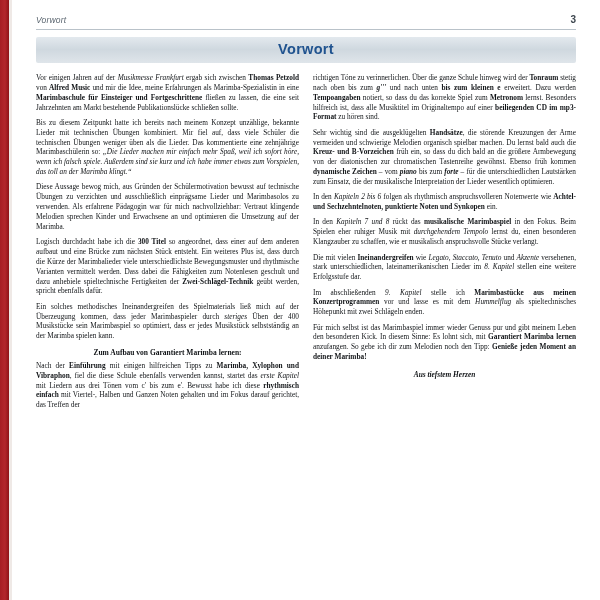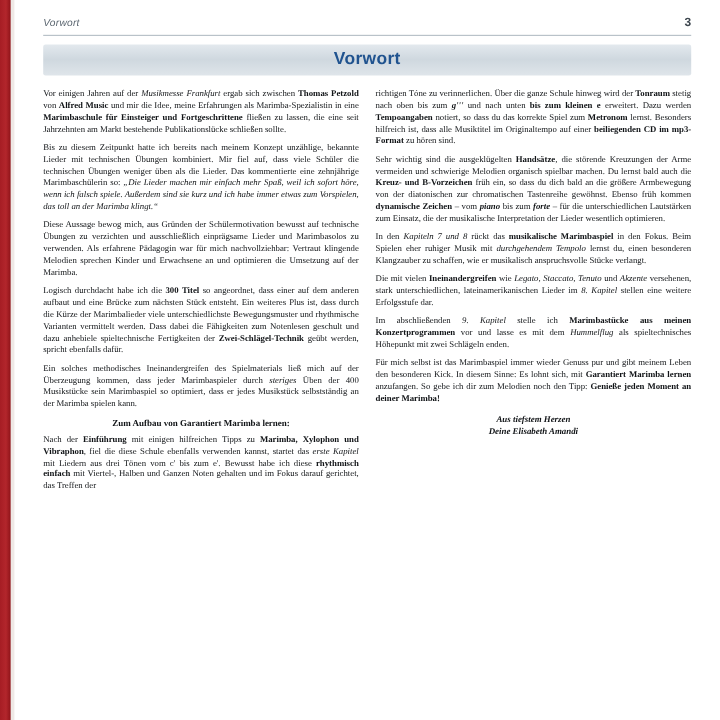--- a/index.html
+++ b/index.html
@@ -155,25 +155,25 @@
         <p><span>Diese Aussage bewog mich, aus Gründen der Schülermotivation bewusst auf technische Übungen zu verzichten und ausschließlich einprägsame Lieder und Marimbasolos zu verwenden. Als erfahrene Pädagogin war für mich nachvollziehbar: Vertraut klingende Melodien sprechen Kinder und Erwachsene an und optimieren die Umsetzung auf der Marimba.</span></p>
         <p><span>Logisch durchdacht habe ich die </span><span class="b">300 Titel</span><span> so angeordnet, dass einer auf dem anderen aufbaut und eine Brücke zum nächsten Stück entsteht. Ein weiteres Plus ist, dass durch die Kürze der Marimbalieder viele unterschiedlichste Bewegungsmuster und rhythmische Varianten vermittelt werden. Dass dabei die Fähigkeiten zum Notenlesen geschult und dazu anhebiele spieltechnische Fertigkeiten der </span><span class="b">Zwei-Schlägel-Technik</span><span> geübt werden, spricht ebenfalls dafür.</span></p>
         <p><span>Ein solches methodisches Ineinandergreifen des Spielmaterials ließ mich auf der Überzeugung kommen, dass jeder Marimbaspieler durch </span><span class="i">steriges</span><span> Üben der 400 Musikstücke sein Marimbaspiel so optimiert, dass er jedes Musikstück selbstständig an der Marimba spielen kann.</span></p>
         <div class="sub">Zum Aufbau von Garantiert Marimba lernen:</div>
         <p><span>Nach der </span><span class="b">Einführung</span><span> mit einigen hilfreichen Tipps zu </span><span class="b">Marimba, Xylophon und Vibraphon</span><span>, fiel die diese Schule ebenfalls verwenden kannst, startet das </span><span class="i">erste Kapitel</span><span> mit Liedern aus drei Tönen vom c' bis zum e'. Bewusst habe ich diese </span><span class="b">rhythmisch einfach</span><span> mit Viertel-, Halben und Ganzen Noten gehalten und im Fokus darauf gerichtet, das Treffen der</span></p>
       </div>
 
       <div class="col">
         <p><span>richtigen Tóne zu verinnerlichen. Über die ganze Schule hinweg wird der </span><span class="b">Tonraum</span><span> stetig nach oben bis zum </span><span class="bi">g'''</span><span> und nach unten </span><span class="b">bis zum kleinen e</span><span> erweitert. Dazu werden </span><span class="b">Tempoangaben</span><span> notiert, so dass du das korrekte Spiel zum </span><span class="b">Metronom</span><span> lernst. Besonders hilfreich ist, dass alle Musiktitel im Originaltempo auf einer </span><span class="b">beiliegenden CD im mp3-Format</span><span> zu hören sind.</span></p>
         <p><span>Sehr wichtig sind die ausgeklügelten </span><span class="b">Handsätze</span><span>, die störende Kreuzungen der Arme vermeiden und schwierige Melodien organisch spielbar machen. Du lernst bald auch die </span><span class="b">Kreuz- und B-Vorzeichen</span><span> früh ein, so dass du dich bald an die größere Armbewegung von der diatonischen zur chromatischen Tastenreihe gewöhnst. Ebenso früh kommen </span><span class="b">dynamische Zeichen</span><span> – vom </span><span class="bi">piano</span><span> bis zum </span><span class="bi">forte</span><span> – für die unterschiedlichen Lautstärken zum Einsatz, die der musikalische Interpretation der Lieder wesentlich optimieren.</span></p>
+        <p><span>In den </span><span class="i">Kapiteln 2 bis 6</span><span> folgen als rhythmisch anspruchsvolleren Notenwerte wie </span><span class="b">Achtel- und Sechzehntelnoten, punktierte Noten und Synkopen</span><span> ein.</span></p>
         <p><span>In den </span><span class="i">Kapiteln 7 und 8</span><span> rückt das </span><span class="b">musikalische Marimbaspiel</span><span> in den Fokus. Beim Spielen eher ruhiger Musik mit </span><span class="i">durchgehendem Tempolo</span><span> lernst du, einen besonderen Klangzauber zu schaffen, wie er musikalisch anspruchsvolle Stücke verlangt.</span></p>
         <p><span>Die mit vielen </span><span class="b">Ineinandergreifen</span><span> wie </span><span class="i">Legato, Staccato, Tenuto</span><span> und </span><span class="i">Akzente</span><span> versehenen, stark unterschiedlichen, lateinamerikanischen Lieder im </span><span class="i">8. Kapitel</span><span> stellen eine weitere Erfolgsstufe dar.</span></p>
         <p><span>Im abschließenden </span><span class="i">9. Kapitel</span><span> stelle ich </span><span class="b">Marimbastücke aus meinen Konzertprogrammen</span><span> vor und lasse es mit dem </span><span class="i">Hummelflug</span><span> als spieltechnisches Höhepunkt mit zwei Schlägeln enden.</span></p>
         <p><span>Für mich selbst ist das Marimbaspiel immer wieder Genuss pur und gibt meinem Leben den besonderen Kick. In diesem Sinne: Es lohnt sich, mit </span><span class="b">Garantiert Marimba lernen</span><span> anzufangen. So gebe ich dir zum Melodien noch den Tipp: </span><span class="b">Genieße jeden Moment an deiner Marimba!</span></p>
         <div class="sig">
           <div>Aus tiefstem Herzen</div>
-          <div>Deine Elisabeth Amandi</div>
         </div>
       </div>
 
     </div>
   </div>
 </div>
 
 </body></html>

